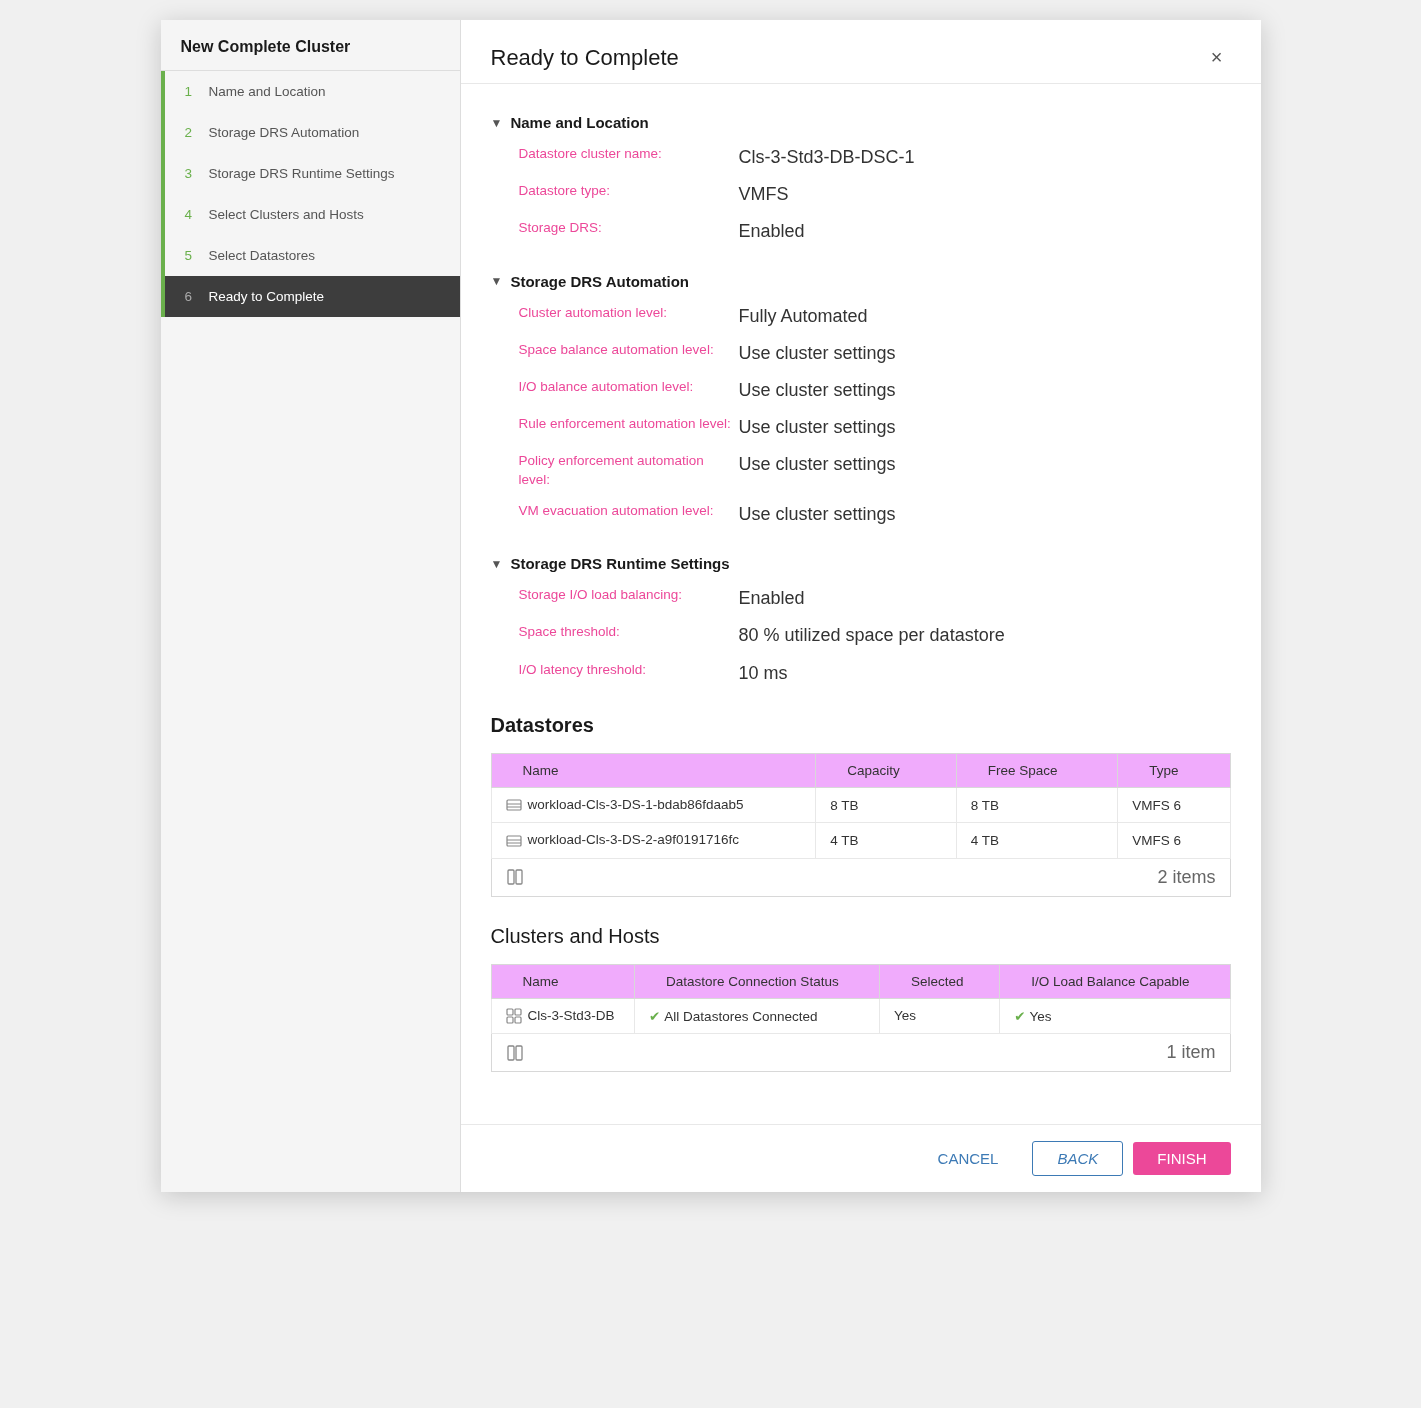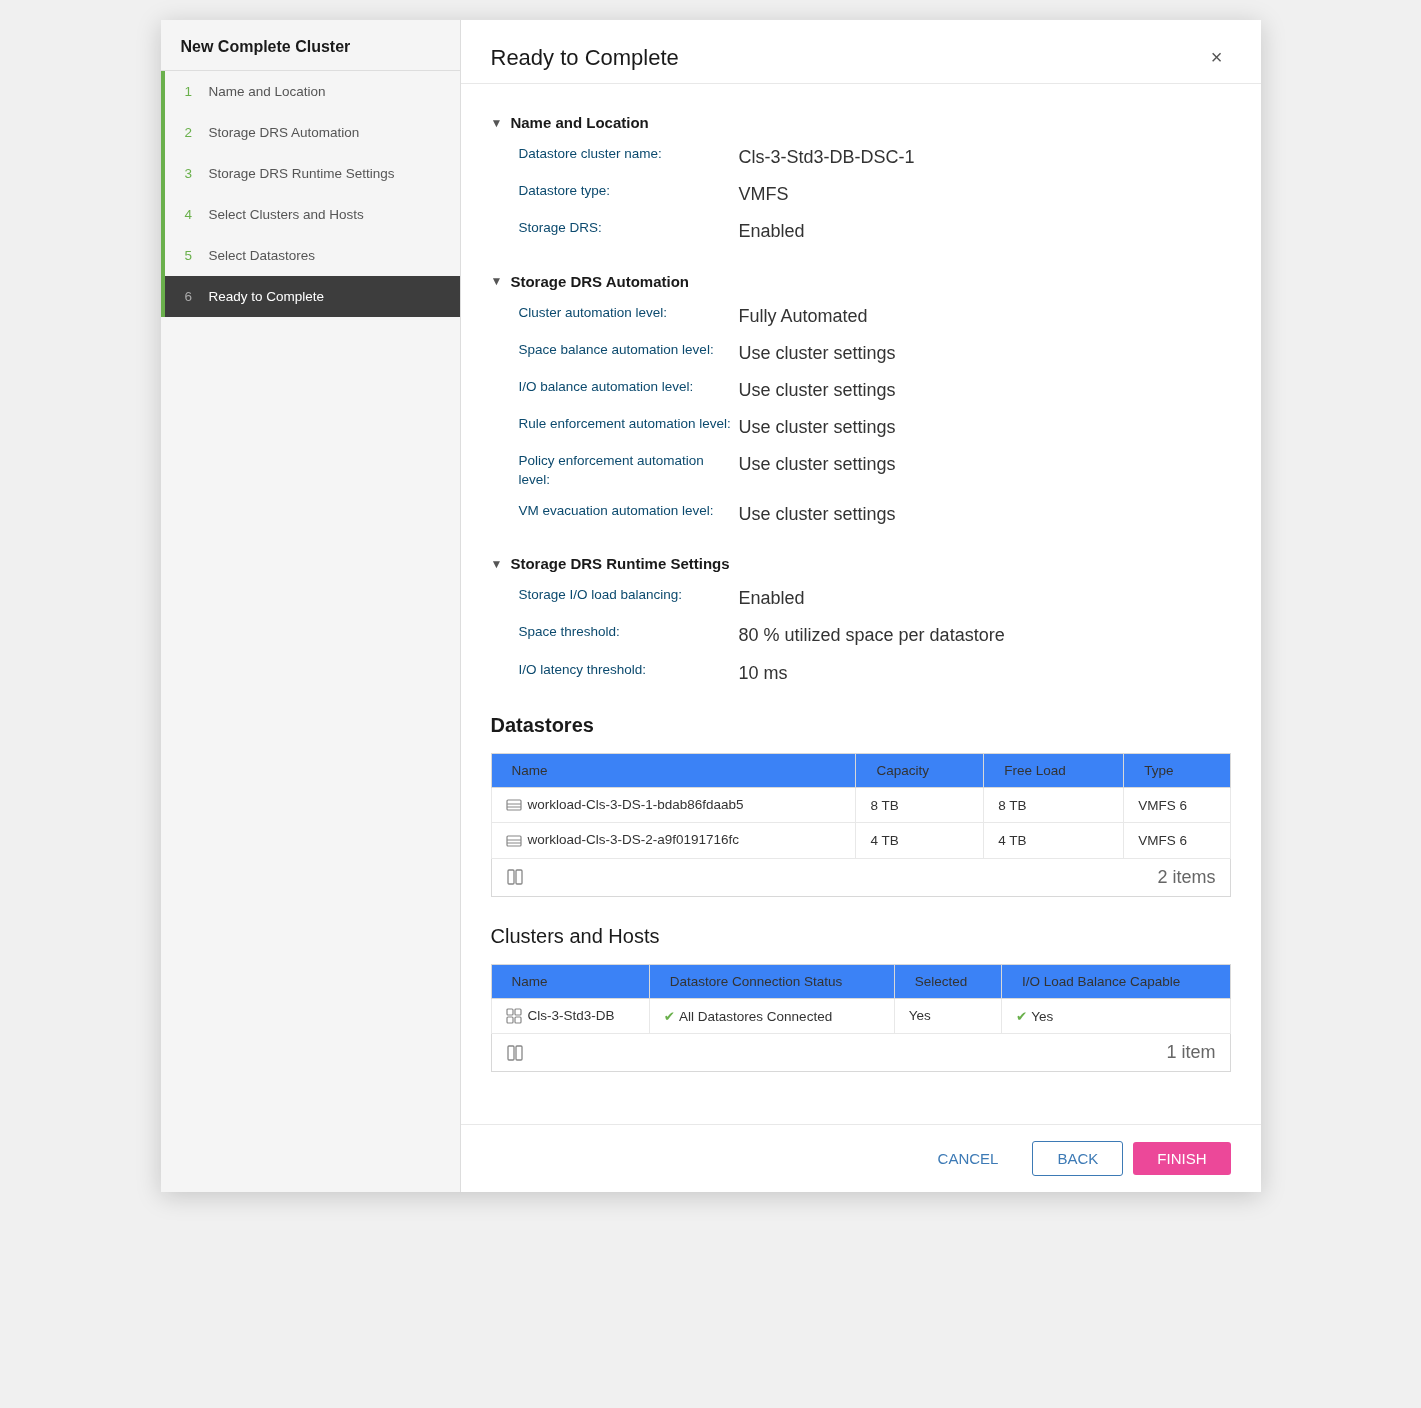--- a/index.html
+++ b/index.html
@@ -111,21 +111,21 @@
       color: #555;
     }
     .detail-grid {
       display: grid;
       grid-template-columns: 220px 1fr;
       row-gap: 12px;
       margin-left: 28px;
       margin-bottom: 24px;
     }
     .detail-label {
-      color: #0c4a6e;
+      color: #ec4899;
       font-size: 13.5px;
       line-height: 1.4;
     }
     .detail-value {
       color: #333;
       font-size: 18px;
       line-height: 1.4;
     }
     
     .datastores-title {
@@ -137,23 +137,23 @@
     }
     
     .data-table {
       width: 100%;
       border-collapse: collapse;
       border: 1px solid #d8d8d8;
       margin-bottom: 0;
       font-size: 13.5px;
     }
     .data-table th {
-      background: #3b82f6;
+      background: #f0abfc;
       border: 1px solid #d8d8d8;
-      padding: 9px 20px;
+      padding: 9px 31px;
       text-align: left;
       font-weight: 500;
       color: #333;
     }
     .data-table td {
       border: 1px solid #e8e8e8;
       padding: 9px 14px;
       color: #333;
     }
     .table-footer {
@@ -207,20 +207,21 @@
     .btn-cancel {
       background: transparent;
       color: #3d7ab5;
       border: none;
       font-weight: 500;
     }
     .btn-back {
       background: transparent;
       color: #3d7ab5;
       border: 1px solid #3d7ab5;
+      font-style: italic;
     }
     .btn-finish {
       background: #ec4899;
       color: #fff;
       border: none;
     }
     .clusters-title {
       font-size: 20px;
       font-weight: 400;
       color: #1a1a1a;
@@ -330,21 +331,21 @@
       </div>
 
       <div class="section-gap">
         <div class="datastores-title">Datastores</div>
         <div>
           <table class="data-table">
             <thead id="datastores-thead">
                 <tr>
                   <th>Name</th>
                   <th>Capacity</th>
-                  <th>Free Load</th>
+                  <th>Free Space</th>
                   <th>Type</th>
                 </tr>
               </thead>
             <tbody id="datastores-tbody">
                 <tr>
                   <td><svg class="ds-icon" viewBox="0 0 16 16" width="16" height="16" fill="none" xmlns="http://www.w3.org/2000/svg">
                       <rect x="1" y="3" width="14" height="10" rx="1" stroke="#888" stroke-width="1.2" fill="none"></rect>
                       <line x1="1" y1="7" x2="15" y2="7" stroke="#888" stroke-width="1"></line>
                       <line x1="1" y1="10" x2="15" y2="10" stroke="#888" stroke-width="1"></line>
                     </svg>workload-Cls-3-DS-1-bdab86fdaab5</td>

